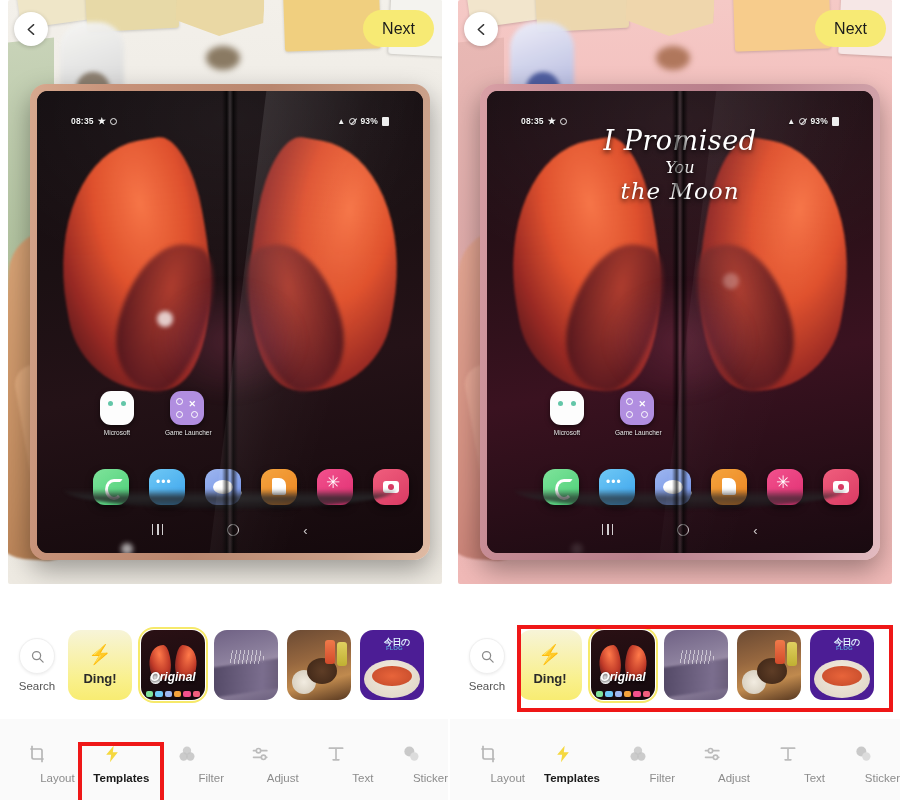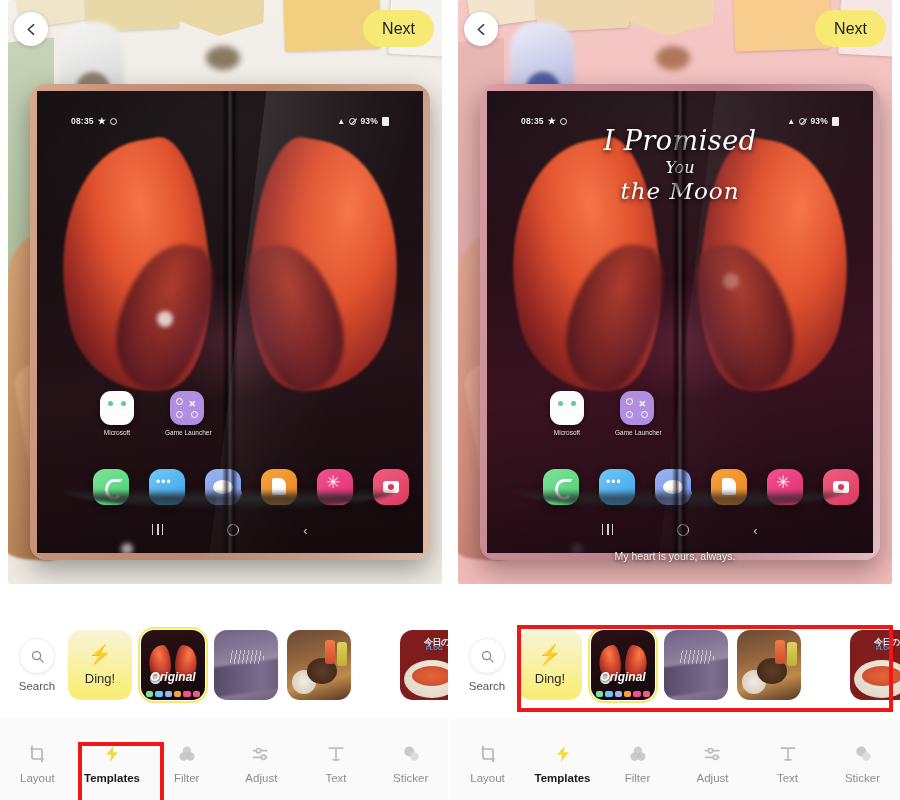--- a/index.html
+++ b/index.html
@@ -93,21 +93,21 @@
     position:absolute; inset:0;
     background:linear-gradient(100deg,#d7a98f 0%, #c79279 18%, #b9876f 50%, #caa089 82%, #e0bba4 100%);
     border-radius:16px;
     box-shadow:0 10px 26px rgba(0,0,0,.35);
   }
   .panel.right .phone-frame {
     background:linear-gradient(100deg,#d9a0a6 0%, #c68c95 18%, #b9808c 50%, #cfa0a8 82%, #e3bcc2 100%);
   }
   .screen {
     position:absolute; left:7px; top:7px; right:7px; bottom:7px;
-    border-radius:1px; overflow:hidden;
+    border-radius:11px; overflow:hidden;
     background:#0a0708;
   }
   .screen-bg {
     position:absolute; inset:0;
     background:
       radial-gradient(ellipse 120% 60% at 50% 6%, rgba(255,255,255,.05), transparent 60%),
       linear-gradient(170deg,#130d10 0%,#1b1013 35%,#241217 60%,#14090c 100%);
   }
   .panel.right .screen-bg {
     background:
@@ -274,21 +274,21 @@
   .thumbs { display:flex; gap:9px; align-items:center; }
   .th { width:64px; height:70px; border-radius:13px; position:relative; overflow:hidden;
         flex:0 0 64px; cursor:pointer; }
   .th.sel { outline:2.5px solid #f6e96a; outline-offset:1px;font-style:italic; }
   .th-ding {
     background:linear-gradient(180deg,#f7f4d8 0%,#f9f08b 72%,#f8ec72 100%);
     display:flex; flex-direction:column; align-items:center; justify-content:center;
     gap:7px; border-radius:13px;
   }
   .th-ding .bolt { font-size:19px; color:#1c1c1c; line-height:1; }
-  .th-ding .lab { font-size:13px; color:#2a2a2a; }
+  .th-ding .lab { font-size:13px; color:#2a2a2a;font-weight:bold; }
   .th-orig {
     background:linear-gradient(170deg,#2a1014,#140a0e);
   }
   .th-orig .miniwing {
     position:absolute; top:16px; width:22px; height:34px;
     background:radial-gradient(ellipse at 55% 25%,#ff7a4a,#c03a28 55%,#53161c);
   }
   .th-orig .miniwing.l { left:8px; border-radius:70% 20% 45% 60%/65% 35% 65% 35%; transform:rotate(-12deg); }
   .th-orig .miniwing.r { right:8px; border-radius:20% 70% 60% 45%/35% 65% 35% 65%; transform:rotate(12deg); }
   .th-orig .minibar { position:absolute; left:0; right:0; bottom:0; height:9px; display:flex; gap:2px; padding:0 5px; }
@@ -318,21 +318,21 @@
     background:linear-gradient(165deg,#6b4a33 0%,#96673f 40%,#c08a4e 70%,#55361f 100%);
   }
   .th-food .plate { position:absolute; width:24px; height:24px; border-radius:50%;
                     background:radial-gradient(circle,#f2ece1,#cfc6b5); }
   .th-food .plate.p1 { left:5px; bottom:6px; }
   .th-food .plate.p2 { left:20px; bottom:16px; width:30px; height:26px;
                        background:radial-gradient(circle,#5e3d26,#3b2416); }
   .th-food .glass { position:absolute; width:10px; height:24px; border-radius:3px; }
   .th-food .glass.g1 { right:16px; top:10px; background:linear-gradient(180deg,#f07a4a,#d24a2a); }
   .th-food .glass.g2 { right:4px; top:12px; background:linear-gradient(180deg,#e0d060,#c0b032); }
-  .th-noodle { background:#7f1d1d;margin-left:40px; }
+  .th-noodle { background:#4c1d95; }
   .th-noodle .bowl {
     position:absolute; left:4px; bottom:2px; width:56px; height:38px; border-radius:50%;
     background:radial-gradient(ellipse at 50% 35%,#f3ece0,#ddd2c2);
   }
   .th-noodle .soup {
     position:absolute; left:12px; bottom:14px; width:40px; height:20px; border-radius:50%;
     background:radial-gradient(ellipse,#e8643a,#c2492a);
   }
   .th-noodle .kr {
     position:absolute; left:24px; top:6px; color:#dff1ff; font-size:9px; font-weight:bold;
@@ -342,21 +342,21 @@
 
   
   .bottomnav {
     position:absolute; left:0; right:0; bottom:0; height:81px;
     background:#fafafa; display:flex; align-items:center;
   }
   .navitem {
     flex:1; text-align:center; cursor:pointer; padding-top:4px;
   }
   .naviconwrap { height:30px; display:flex; align-items:center; justify-content:center; }
-  .navlabel { font-size:11.5px; color:#8c8c8c; margin-top:3px; }
+  .navlabel { font-size:11.5px; color:#8c8c8c; margin-top:3px;text-align:right; }
   .navitem.active .navlabel { color:#1a1a1a; font-weight:bold; }
   .navicon { width:20px; height:20px; }
 
   
   .redbox { position:absolute; border:4px solid #ef1717; z-index:20; pointer-events:none; }
   #redbox-templates-tab { left:78px; top:742px; width:86px; height:62px; }
   #redbox-template-strip { left:517px; top:625px; width:376px; height:87px; }
 </style>
 </head>
 <body>
@@ -659,21 +659,20 @@
           </div>
 
           <div class="crease"></div>
           <div class="glare"></div>
           <div class="dust1"></div>
           <div class="dust2"></div>
         </div>
       </div>
 
       <div class="tpl-foot">
-        <div>My heart is yours, always.</div>
       </div>
     </div>
 
     <div class="topbar">
       <div class="backbtn">
         <svg viewBox="0 0 24 24">
           <path d="M16 3 L6 12 L16 21" fill="none" stroke="#333" stroke-width="2.6" stroke-linecap="round" stroke-linejoin="round"></path>
         </svg>
       </div>
       <button class="nextbtn">Next</button>

